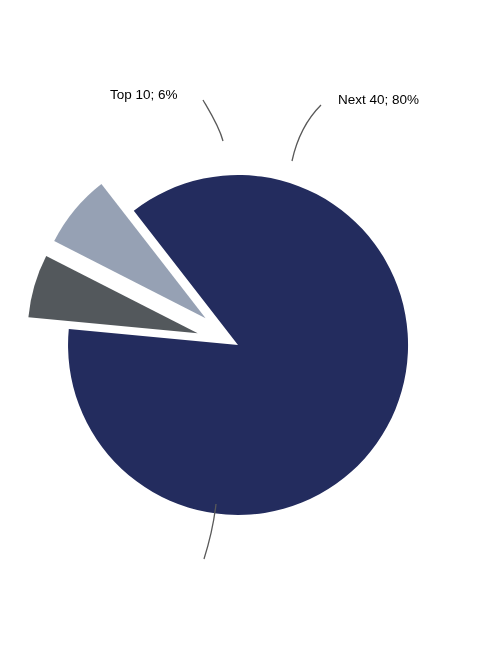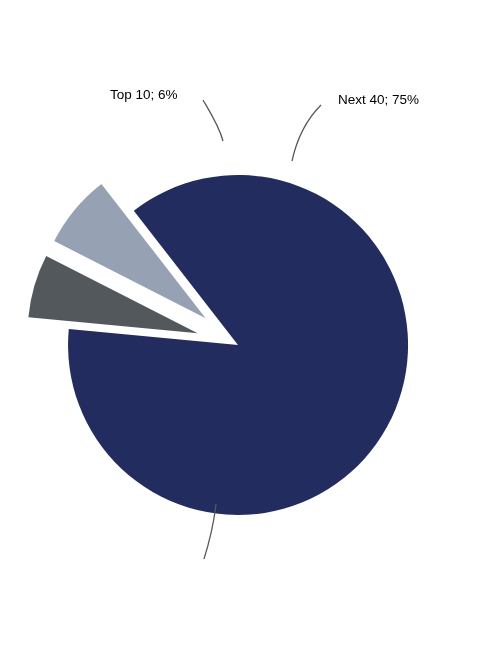--- a/index.html
+++ b/index.html
@@ -58,16 +58,16 @@
 
     <path id="leader-top10" fill="none" stroke="#595959" stroke-width="1.3" d="M 203 100 C 210 112, 219 126, 223 141"></path>
 
     <path id="leader-next40" fill="none" stroke="#595959" stroke-width="1.3" d="M 321 105 C 308 118, 297 138, 292 161"></path>
 
     <path id="leader-remaining" fill="none" stroke="#595959" stroke-width="1.3" d="M 216 504 C 214 522, 209 543, 204 559"></path>
   </svg>
 
   <div class="label" id="label-top10">Top 10; 6%</div>
 
-  <div class="label" id="label-next40">Next 40; 75%</div>
+  <div class="label" id="label-next40">Next 40; 80%</div>
 
 
 </div>
 
 </body></html>

